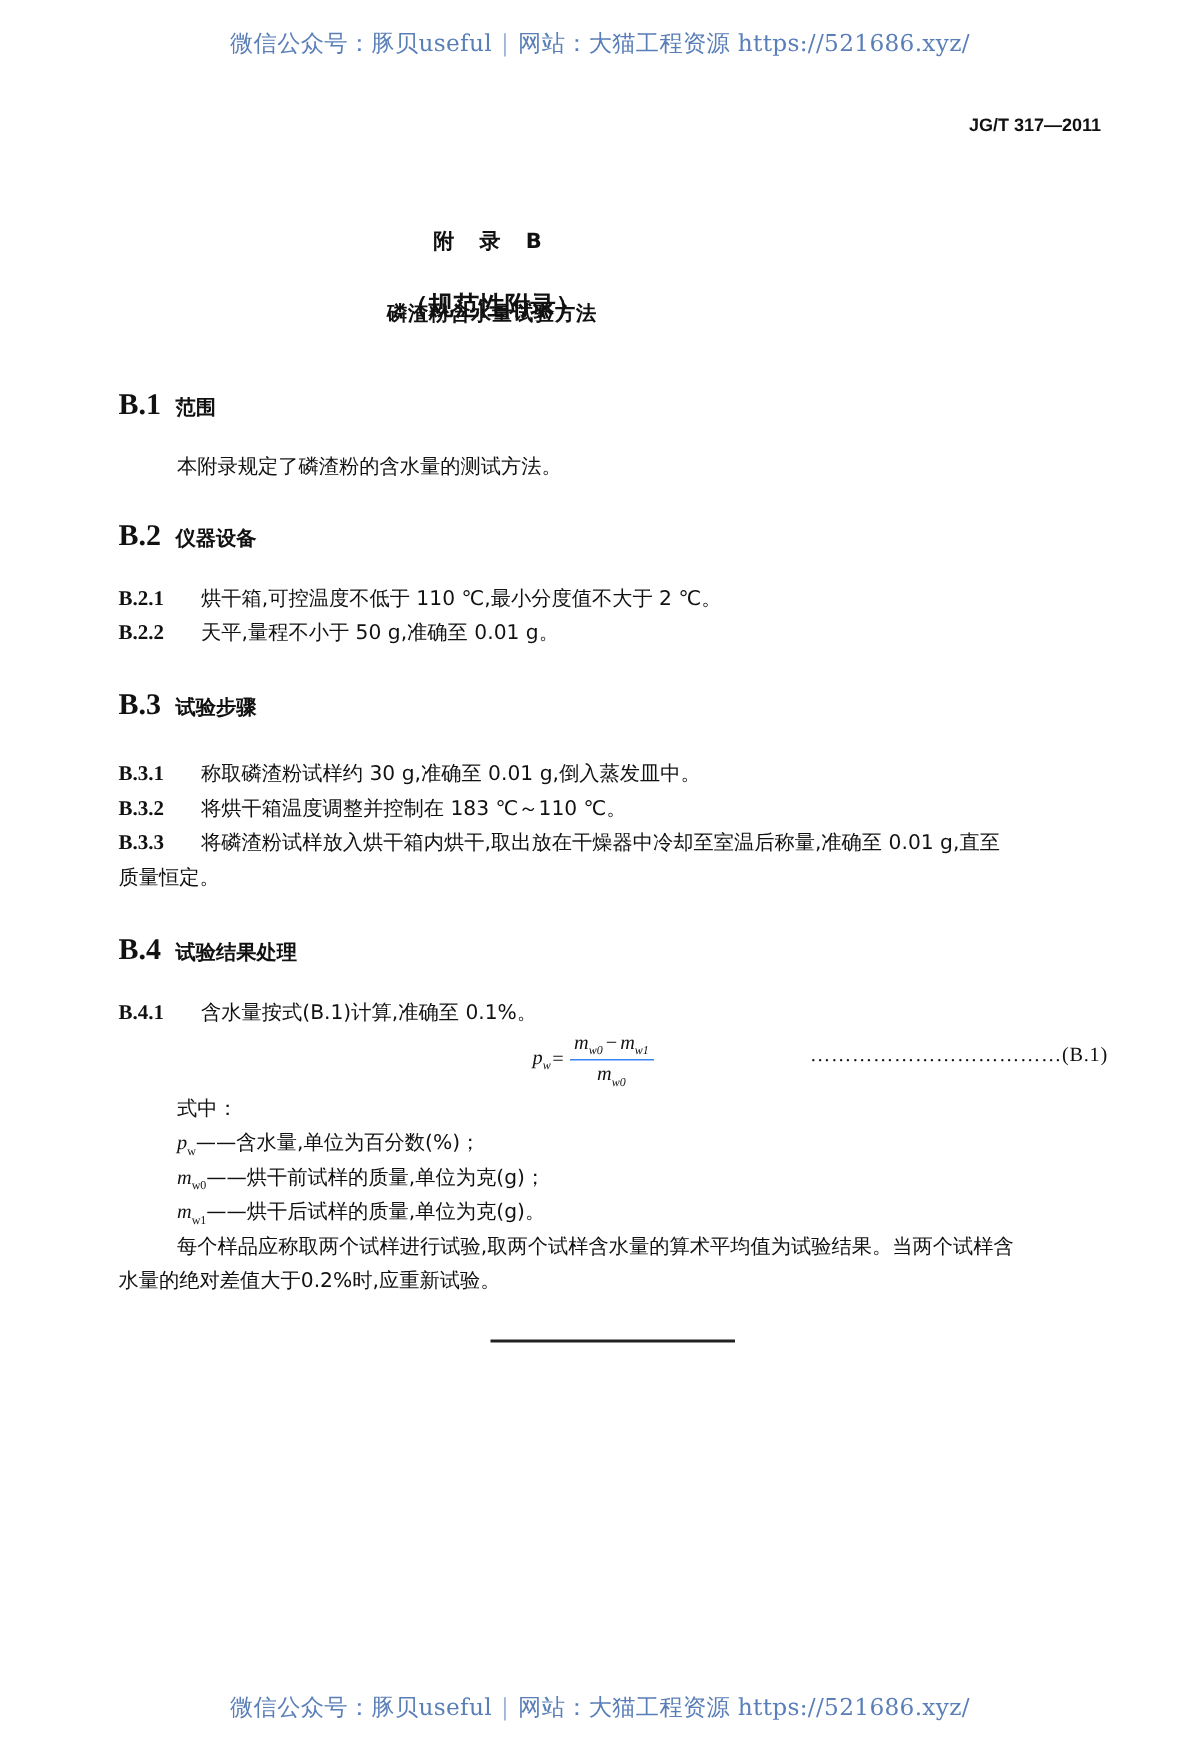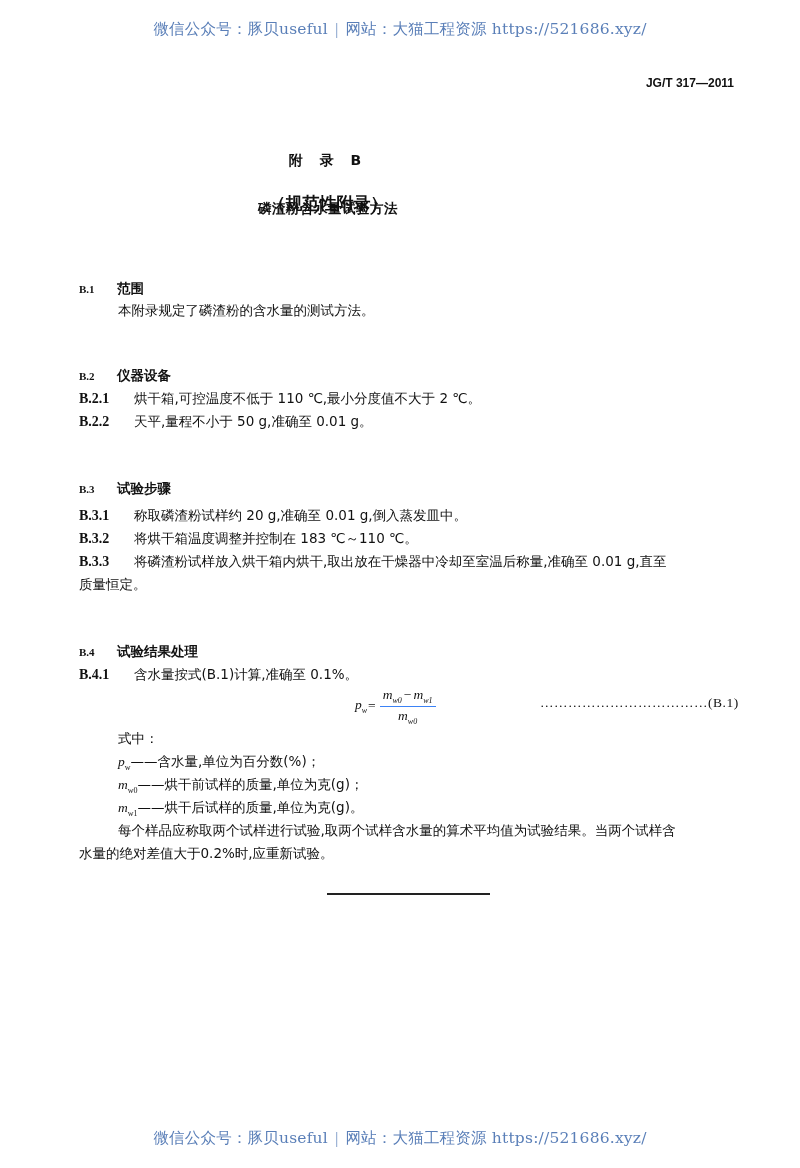--- a/index.html
+++ b/index.html
@@ -20,21 +20,21 @@
       position: absolute; right: 66px; top: 76px;
       font-family: "Liberation Sans", sans-serif; font-weight: bold; font-size: 12px;
     }
     .title-block { position: absolute; left: 0; width: 656px; text-align: center; font-weight: bold; }
     .t1 { top: 152px; font-size: 14px; letter-spacing: 6px; }
     .t2 { top: 192px; font-size: 17px; }
     .t3 { top: 200px; font-size: 13.5px; letter-spacing: 0.5px; }
     .sec-head {
       position: absolute; left: 79px; font-weight: bold; font-size: 13.5px;
     }
-    .sec-head .num { font-family: "Liberation Serif", serif; display: inline-block; width: 38px; font-size: 11px; margin-top: 24px; }
+    .sec-head .num { font-family: "Liberation Serif", serif; display: inline-block; width: 38px; font-size: 20px; }
     .line {
       position: absolute; left: 79px; font-size: 13.5px; white-space: nowrap;
     }
     .line .num {
       font-family: "Liberation Serif", serif; font-weight: bold; display: inline-block; width: 55px; font-size: 14px;
     }
     .indent { left: 118px; }
     .cont { left: 79px; }
     .num-text { font-family: "Liberation Serif", serif; }
     .formula {
@@ -80,21 +80,21 @@
   <span class="num">B.2.1</span><span>烘干箱,可控温度不低于 110 ℃,最小分度值不大于 2 ℃。</span>
 </div>
 <div class="line" style="top:413px;">
   <span class="num">B.2.2</span><span>天平,量程不小于 50 g,准确至 0.01 g。</span>
 </div>
 
 <div class="sec-head" style="top:459px;">
   <span class="num">B.3</span><span>试验步骤</span>
 </div>
 <div class="line" style="top:507px;">
-  <span class="num">B.3.1</span><span>称取磷渣粉试样约 20 g,准确至 0.01 g,倒入蒸发皿中。</span>
+  <span class="num">B.3.1</span><span>称取磷渣粉试样约 30 g,准确至 0.01 g,倒入蒸发皿中。</span>
 </div>
 <div class="line" style="top:530px;">
   <span class="num">B.3.2</span><span>将烘干箱温度调整并控制在 183 ℃～110 ℃。</span>
 </div>
 <div class="line" style="top:553px;">
   <span class="num">B.3.3</span><span>将磷渣粉试样放入烘干箱内烘干,取出放在干燥器中冷却至室温后称量,准确至 0.01 g,直至</span>
 </div>
 <div class="line cont" style="top:576px;">质量恒定。</div>
 
 <div class="sec-head" style="top:622px;">

